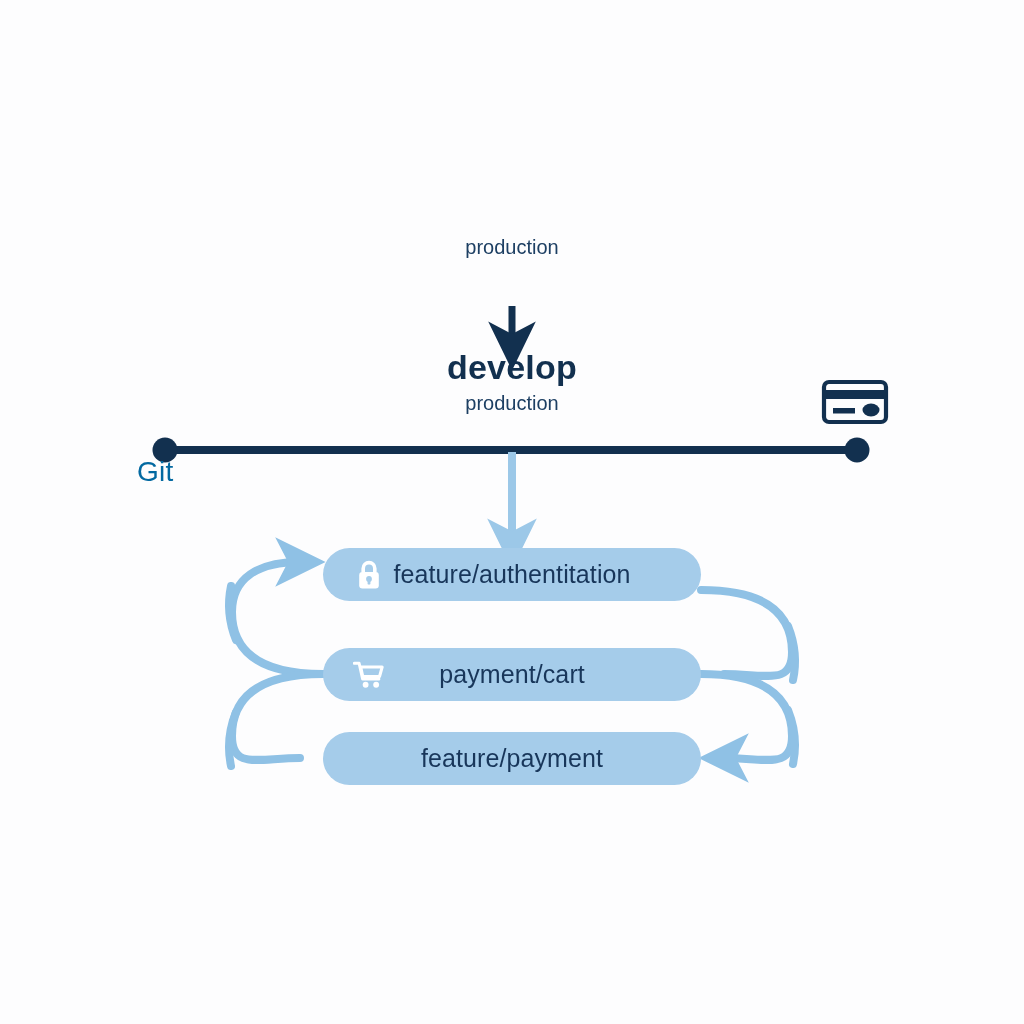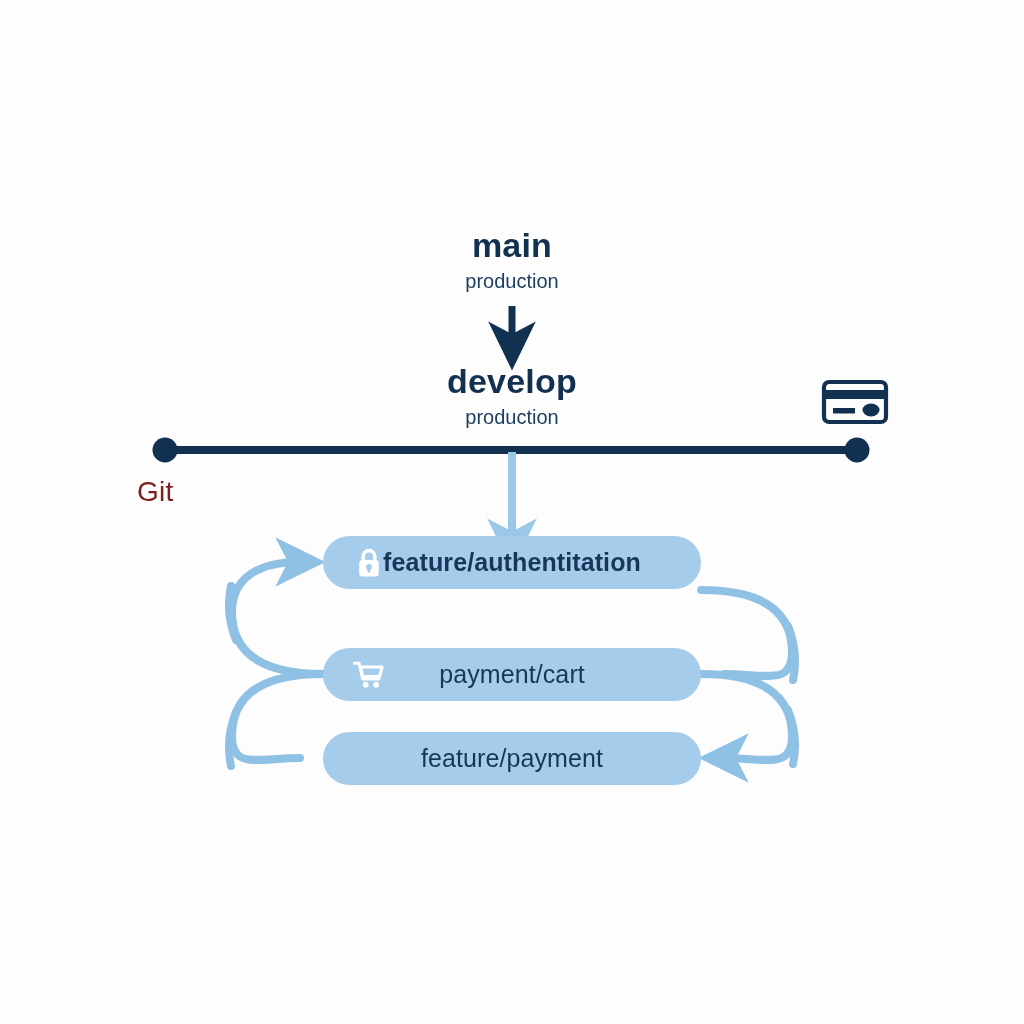--- a/index.html
+++ b/index.html
@@ -37,29 +37,29 @@
     line-height: 1.0;
   }
   .branch-role {
     font-size: 20px;
     font-weight: normal;
     color: #1d3f63;
     margin-top: 9px;
     line-height: 1.0;
   }
   #label-main  { top: 228px; }
-  #label-develop { top: 364px; text-align: center; }
+  #label-develop { top: 350px; text-align: center; }
 
   
   #git-caption {
     position: absolute;
     left: 137px;
-    top: 476px;
+    top: 456px;
     font-size: 28px;
-    color: #7f1d1d;
+    color: #0369a1;
     letter-spacing: 0.3px;
   }
 
   
   .pill {
     position: absolute;
     left: 323px;
     width: 378px;
     height: 53px;
     border-radius: 27px;
@@ -79,21 +79,21 @@
     align-items: center;
     justify-content: center;
   }
   .pill-label {
     width: 100%;
     text-align: center;
     font-size: 25px;
     color: #18365a;
     letter-spacing: 0.1px;
   }
-  #pill-0 { top: 536px; font-weight: bold; }
+  #pill-0 { top: 548px; }
   #pill-1 { top: 648px; }
   #pill-2 { top: 732px; }
 </style>
 </head>
 <body>
 
 <div id="canvas">
 
   <svg id="vector-layer" viewBox="0 0 1024 1024">
     <defs>
@@ -145,21 +145,20 @@
 
       <path d="M701,674 C769,674 792,700 792,736 C792,770 766,758 724,758" marker-end="url(#arrow-loop)"></path>
 
       <path d="M788,626 C796,646 796,666 793,680"></path>
       <path d="M788,710 C796,730 796,750 793,764"></path>
     </g>
 
   </svg>
 
   <div class="branch-label" id="label-main">
-    <div class="branch-name">main</div>
     <div class="branch-role">production</div>
   </div>
 
   <div class="branch-label" id="label-develop">
     <div class="branch-name">develop</div>
     <div class="branch-role">production</div>
   </div>
 
   <div id="git-caption">Git</div>
 

